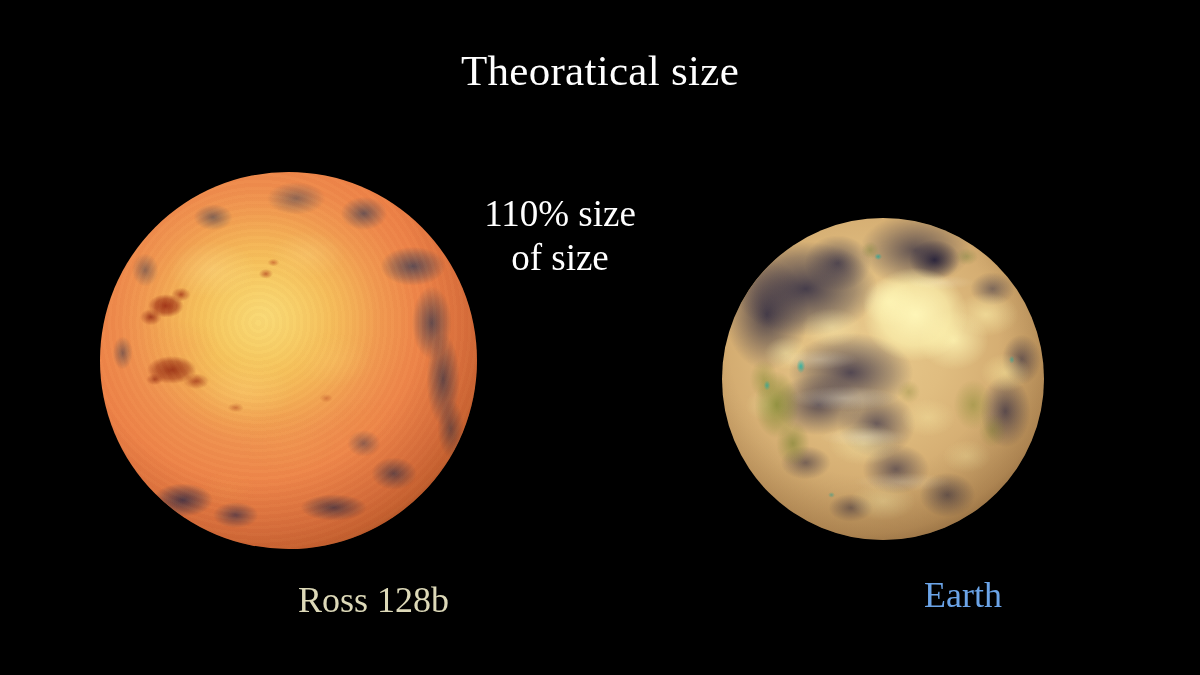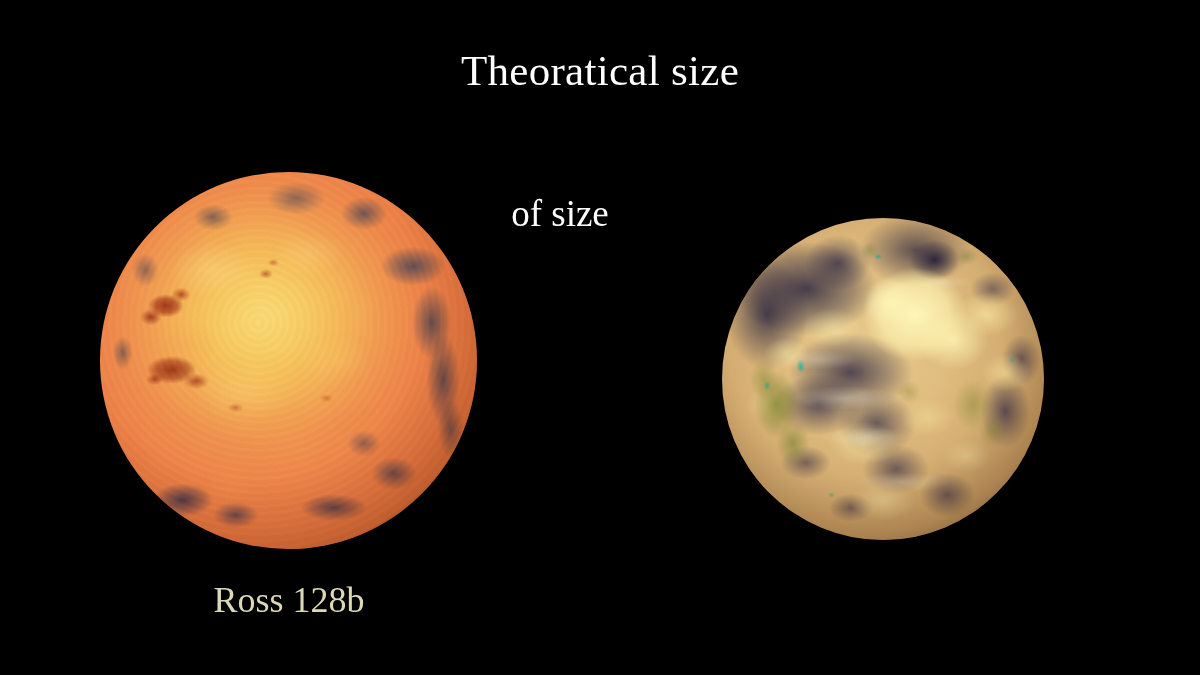--- a/index.html
+++ b/index.html
@@ -39,21 +39,21 @@
     width: 320px;
     text-align: center;
     color: #ffffff;
     font-size: 37px;
     line-height: 44px;
   }
   #ratio .line2 { display: block; }
 
   .planet-label {
     position: absolute;
-    text-align: center;
+    text-align: right;
     font-size: 36px;
     line-height: 44px;
     white-space: nowrap;
   }
   #label-ross {
     left: 129px;
     top: 578px;
     width: 320px;
     color: #ddd9b8;
   }
@@ -258,20 +258,21 @@
   }
 </style>
 </head>
 <body>
 
 <div id="stage">
 
   <div id="title">Theoratical size</div>
 
   <div id="ratio">
+    <span>110% size</span>
     <span class="line2">of size</span>
   </div>
 
   <div class="planet" id="planet-ross">
     <div class="layer ross-core"></div>
     <div class="layer ross-mottle"></div>
     <div class="layer ross-rust"></div>
     <div class="layer ross-slate"></div>
     <div class="layer ross-bands"></div>
     <div class="layer ross-shade"></div>
@@ -281,14 +282,15 @@
     <div class="layer earth-ocean"></div>
     <div class="layer earth-sand"></div>
     <div class="layer earth-green"></div>
     <div class="layer earth-teal"></div>
     <div class="layer earth-clouds"></div>
     <div class="layer earth-shade"></div>
   </div>
 
   <div class="planet-label" id="label-ross">Ross 128b</div>
 
+  <div class="planet-label" id="label-earth">Earth</div>
 
 </div>
 
 </body></html>

